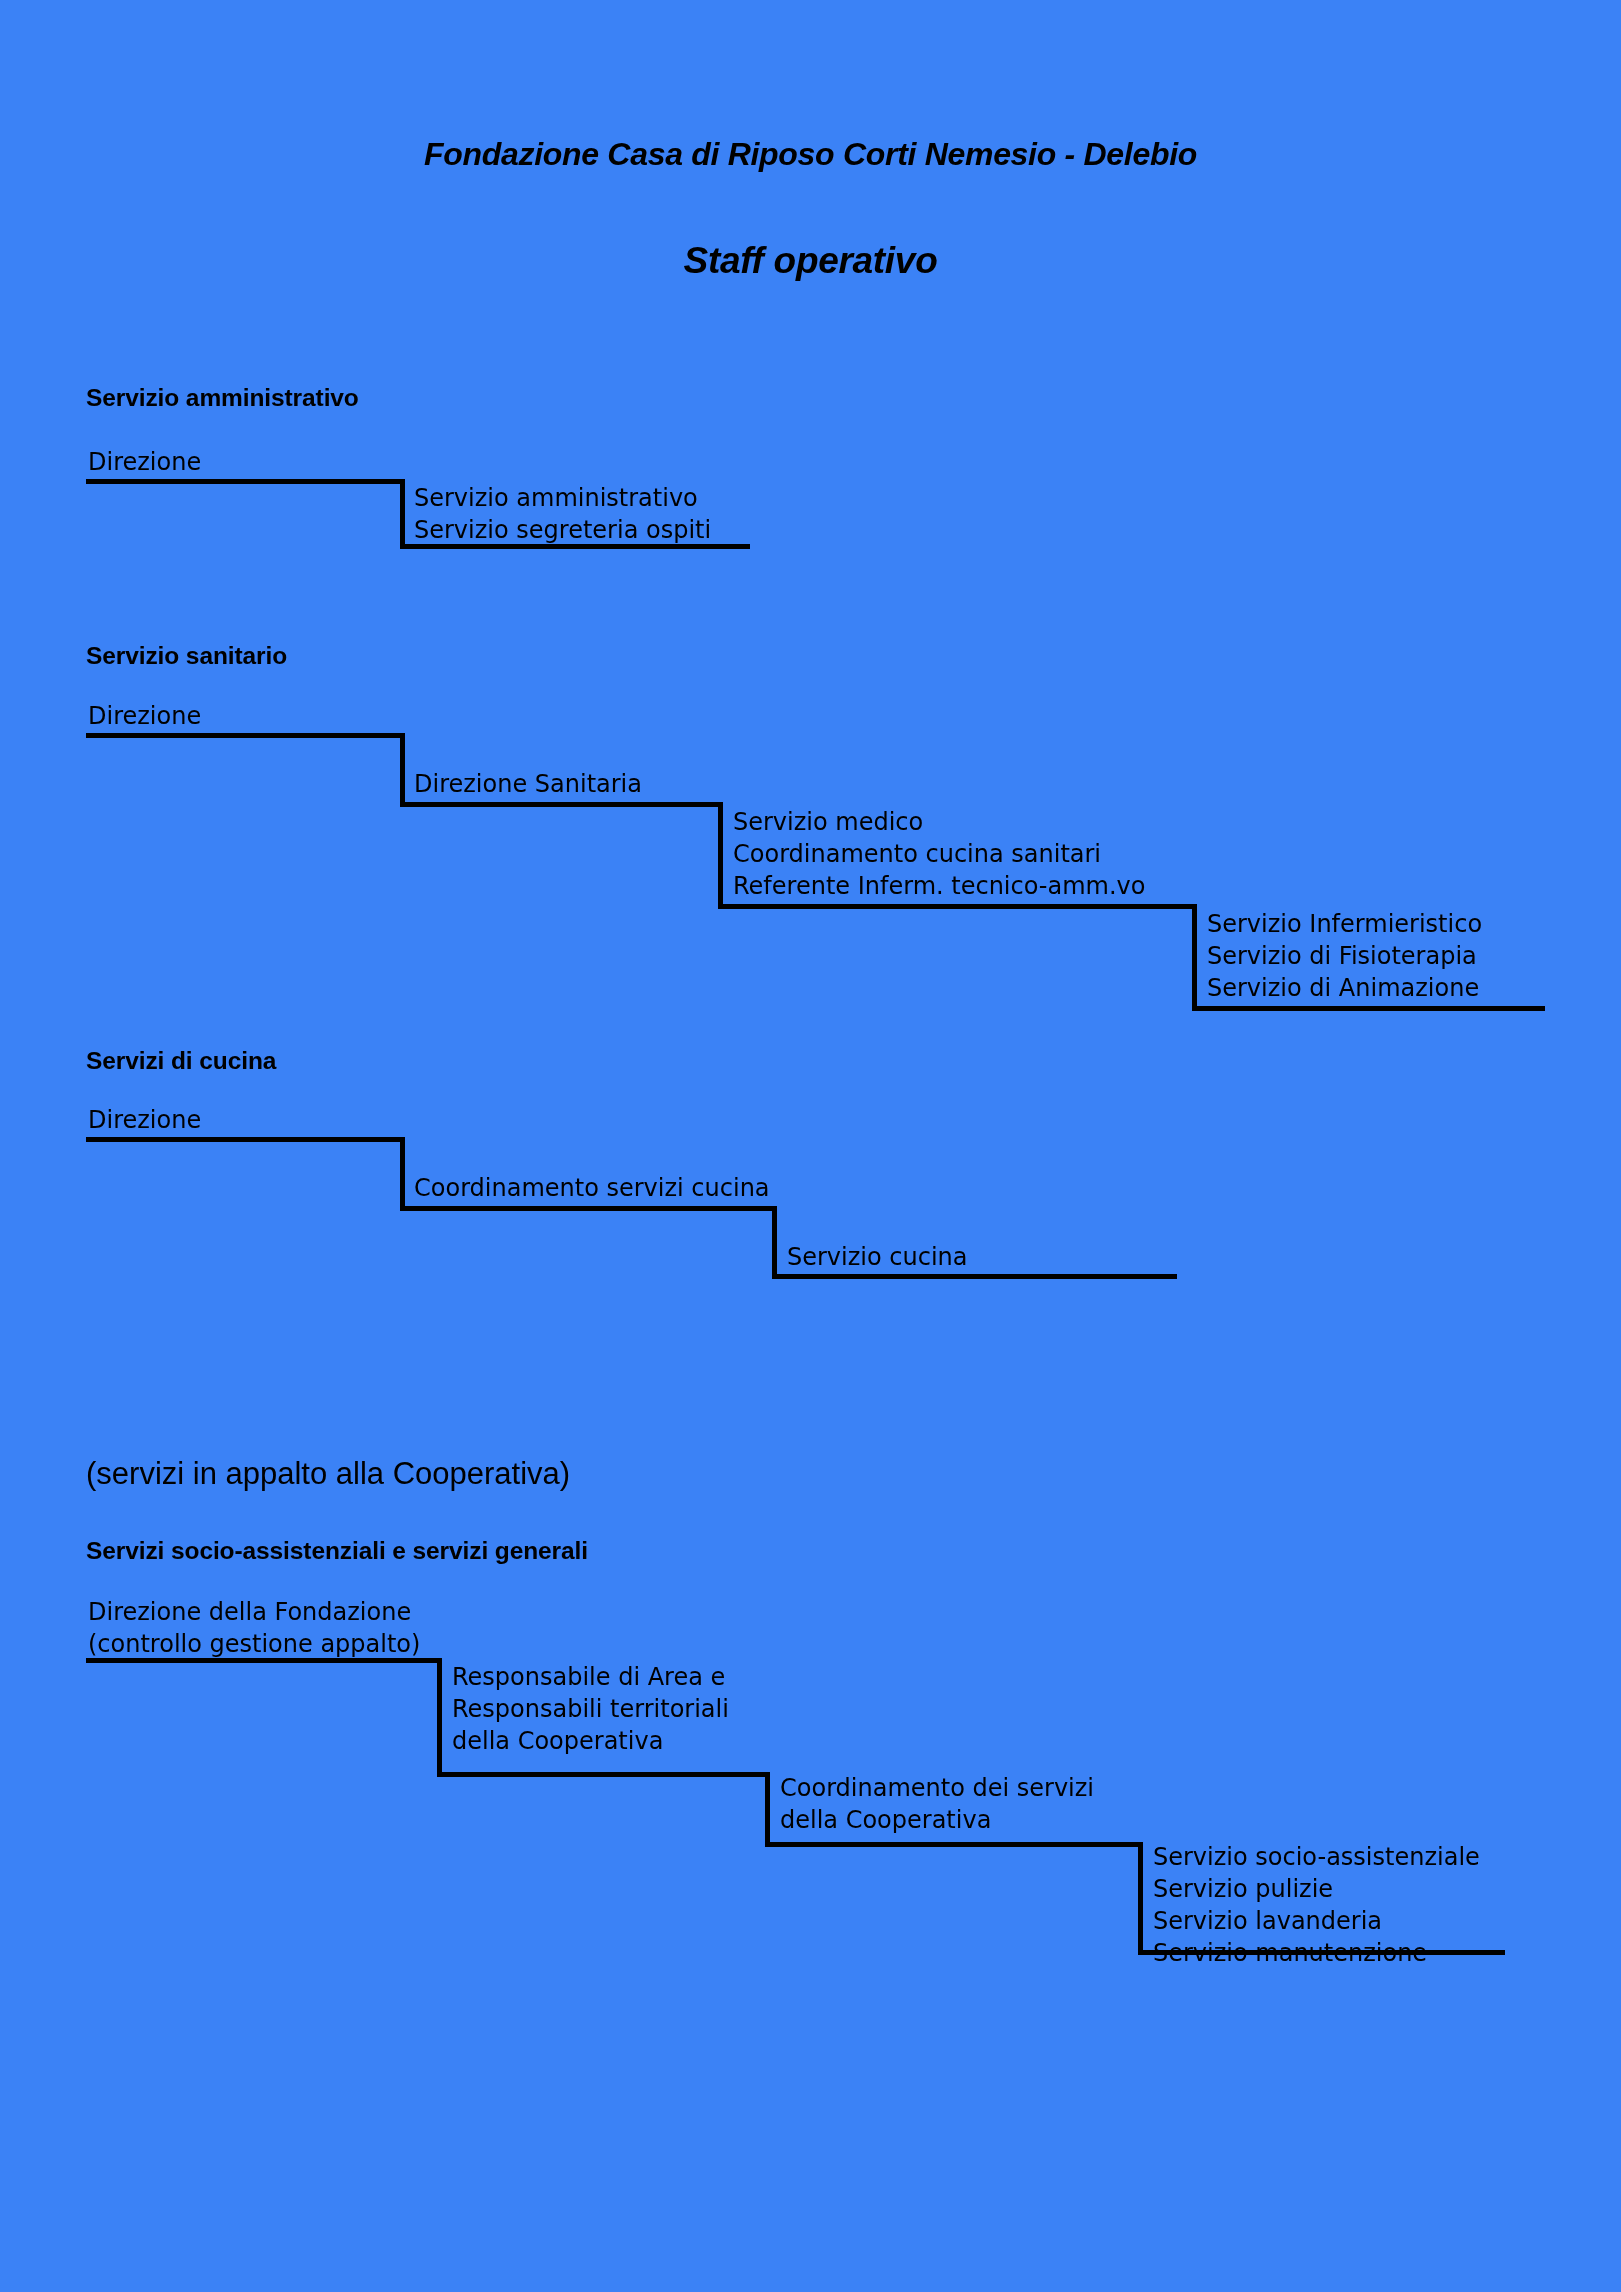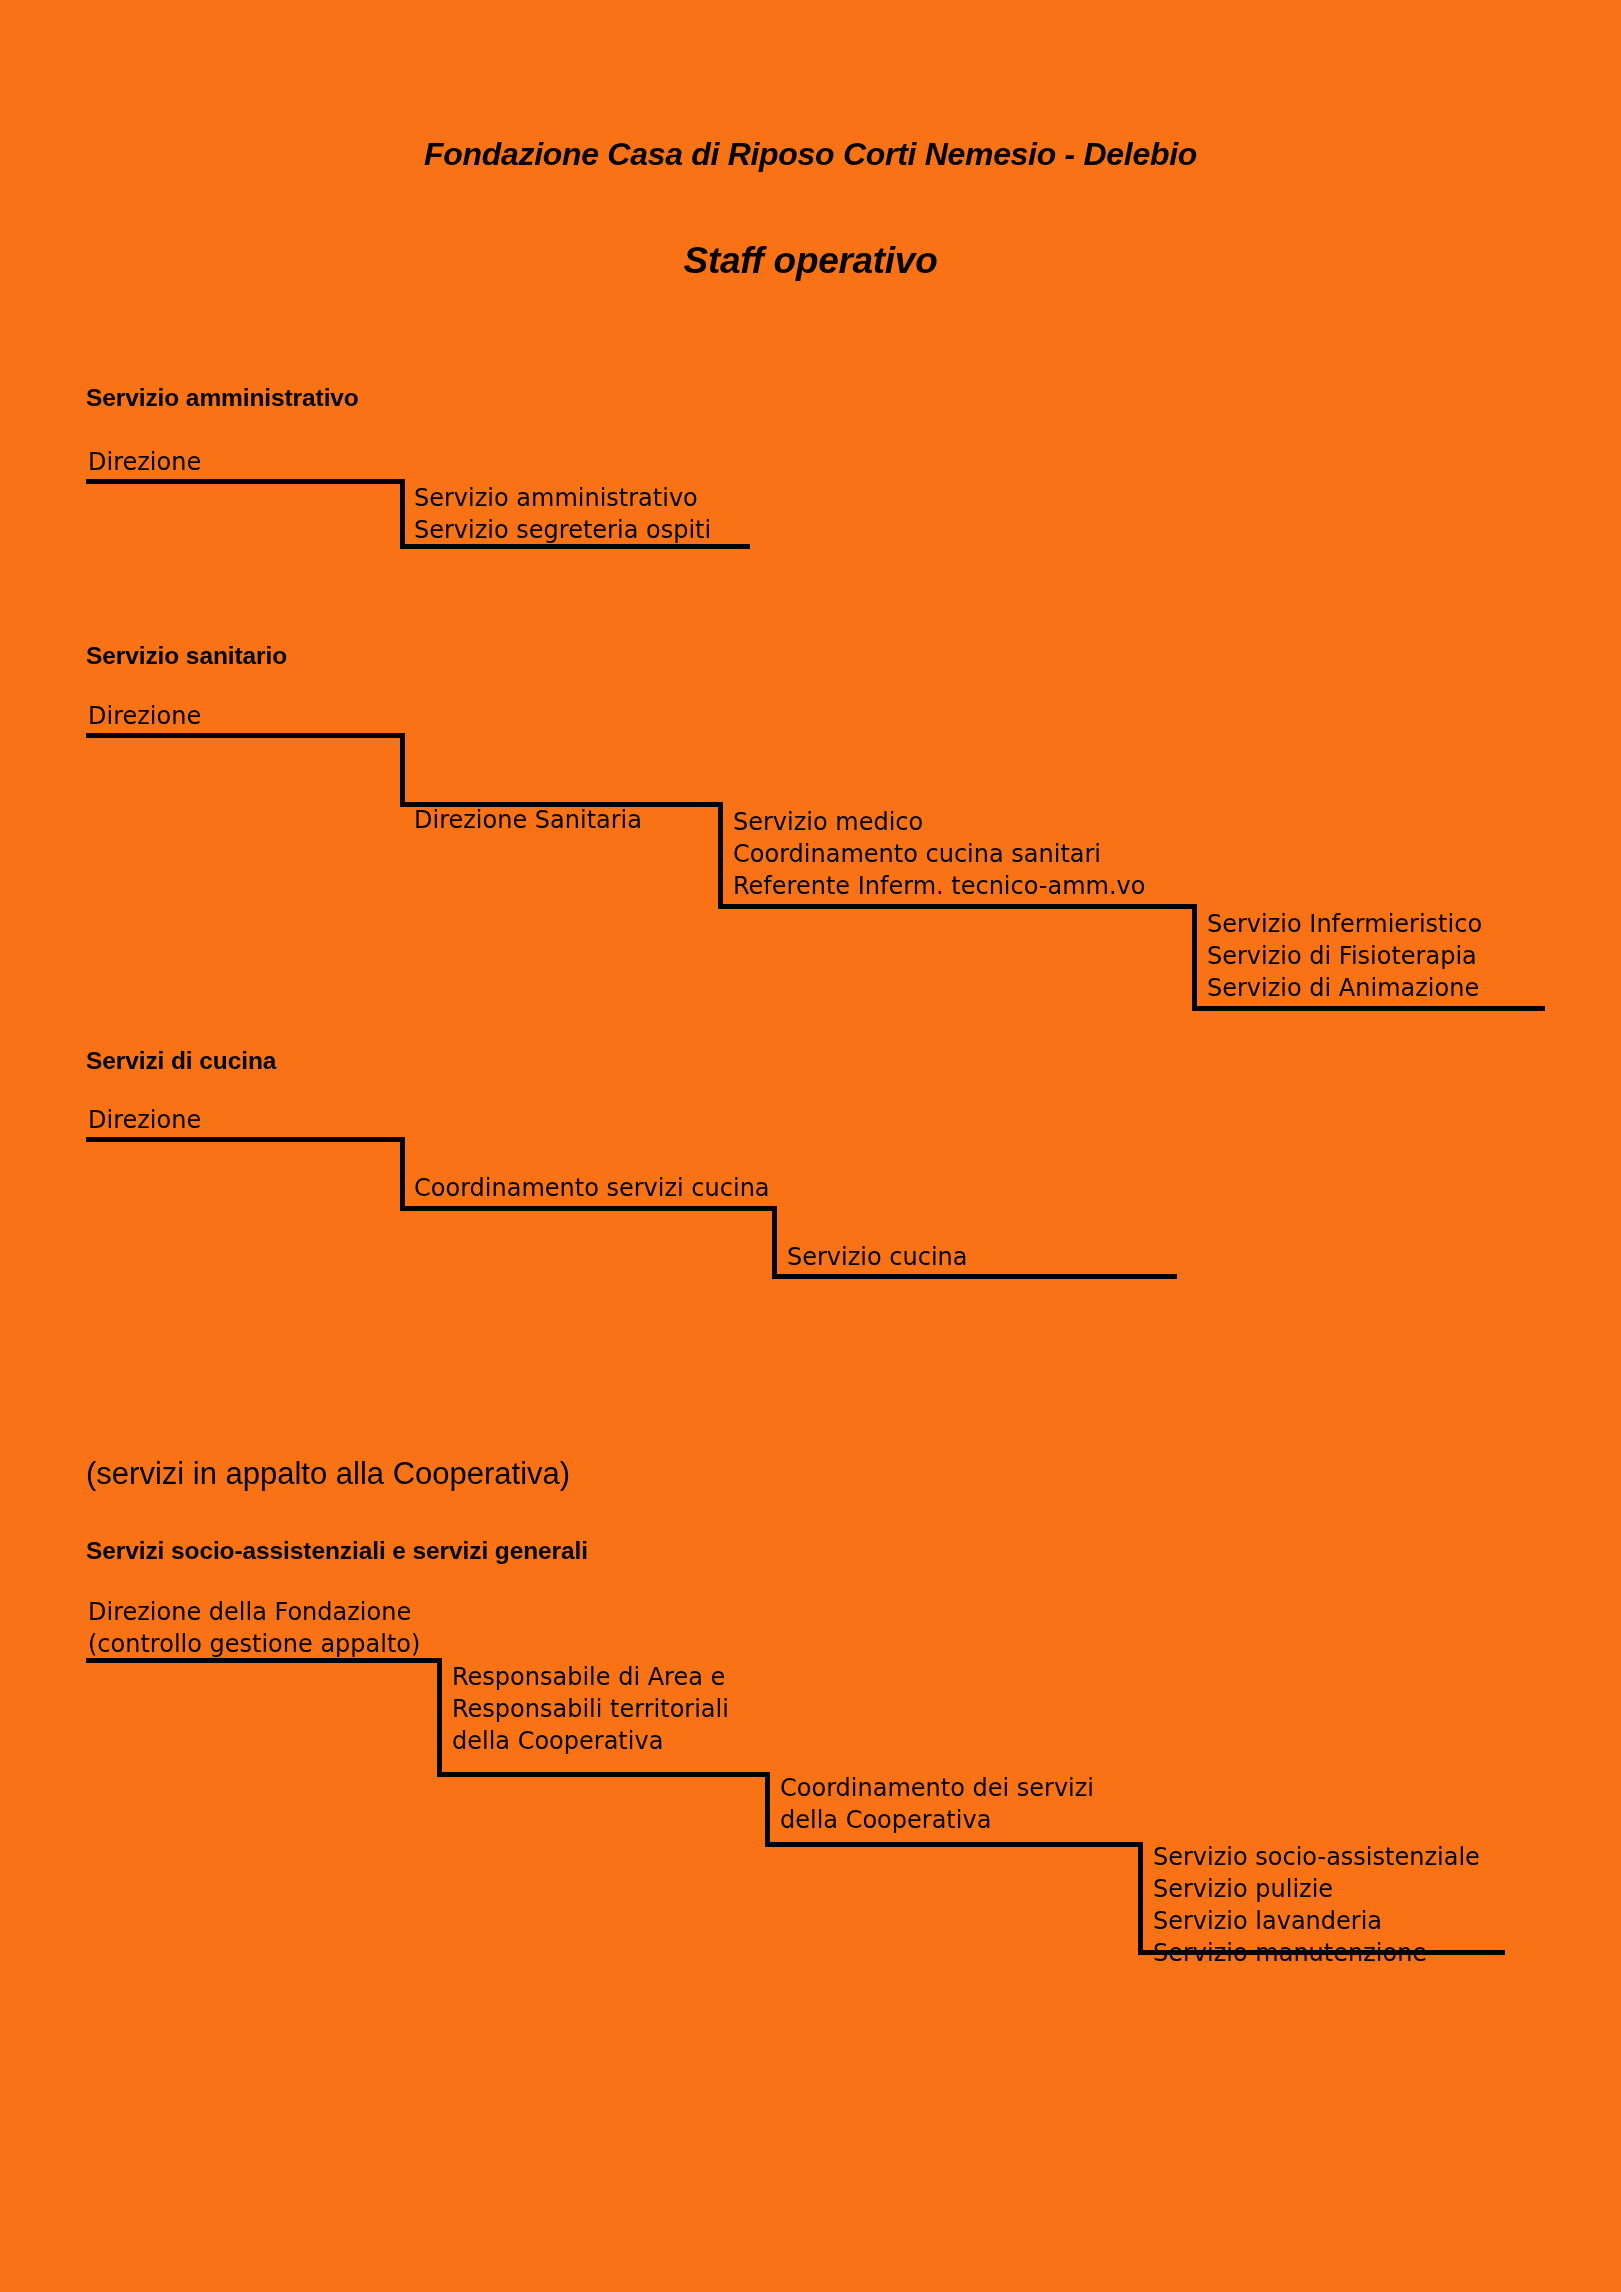--- a/index.html
+++ b/index.html
@@ -8,21 +8,21 @@
     background: #ffffff;
   }
   body {
     font-family: "DejaVu Sans", sans-serif;
     color: #000000;
   }
   #page {
     position: relative;
     width: 1621px;
     height: 2293px;
-    background: #f97316;
+    background: #3b82f6;
     overflow: hidden;
   }
 
   
   .doc-title {
     position: absolute;
     width: 100%;
     text-align: center;
     font-weight: bold;
     font-style: italic;
@@ -103,21 +103,21 @@
   <div class="hline" style="left:400px; top:544px; width:350px;"></div>
 
   <div class="section-heading" style="top:642px;">Servizio sanitario</div>
 
   <div class="node" style="left:88px; top:700px;">
     <span class="ln">Direzione</span>
   </div>
   <div class="hline" style="left:86px; top:733px; width:319px;"></div>
   <div class="vline" style="left:400px; top:733px; height:69px;"></div>
 
-  <div class="node" style="left:414px; top:804px;">
+  <div class="node" style="left:414px; top:768px;">
     <span class="ln">Direzione Sanitaria</span>
   </div>
   <div class="hline" style="left:400px; top:802px; width:323px;"></div>
   <div class="vline" style="left:718px; top:802px; height:102px;"></div>
 
   <div class="node" style="left:733px; top:806px;">
     <span class="ln">Servizio medico</span>
     <span class="ln">Coordinamento cucina sanitari</span>
     <span class="ln">Referente Inferm. tecnico-amm.vo</span>
   </div>

